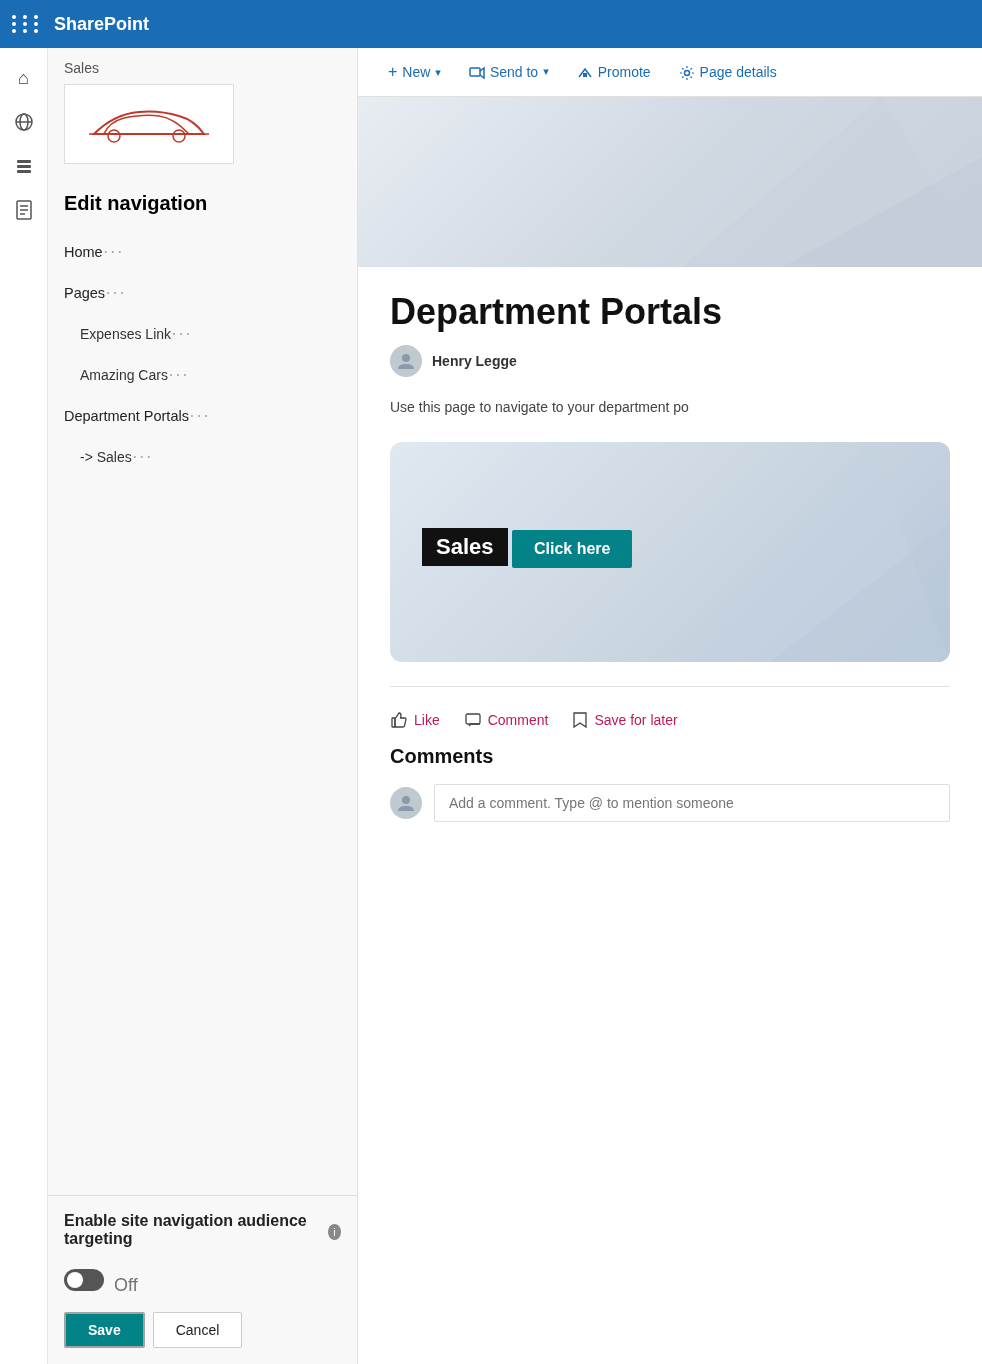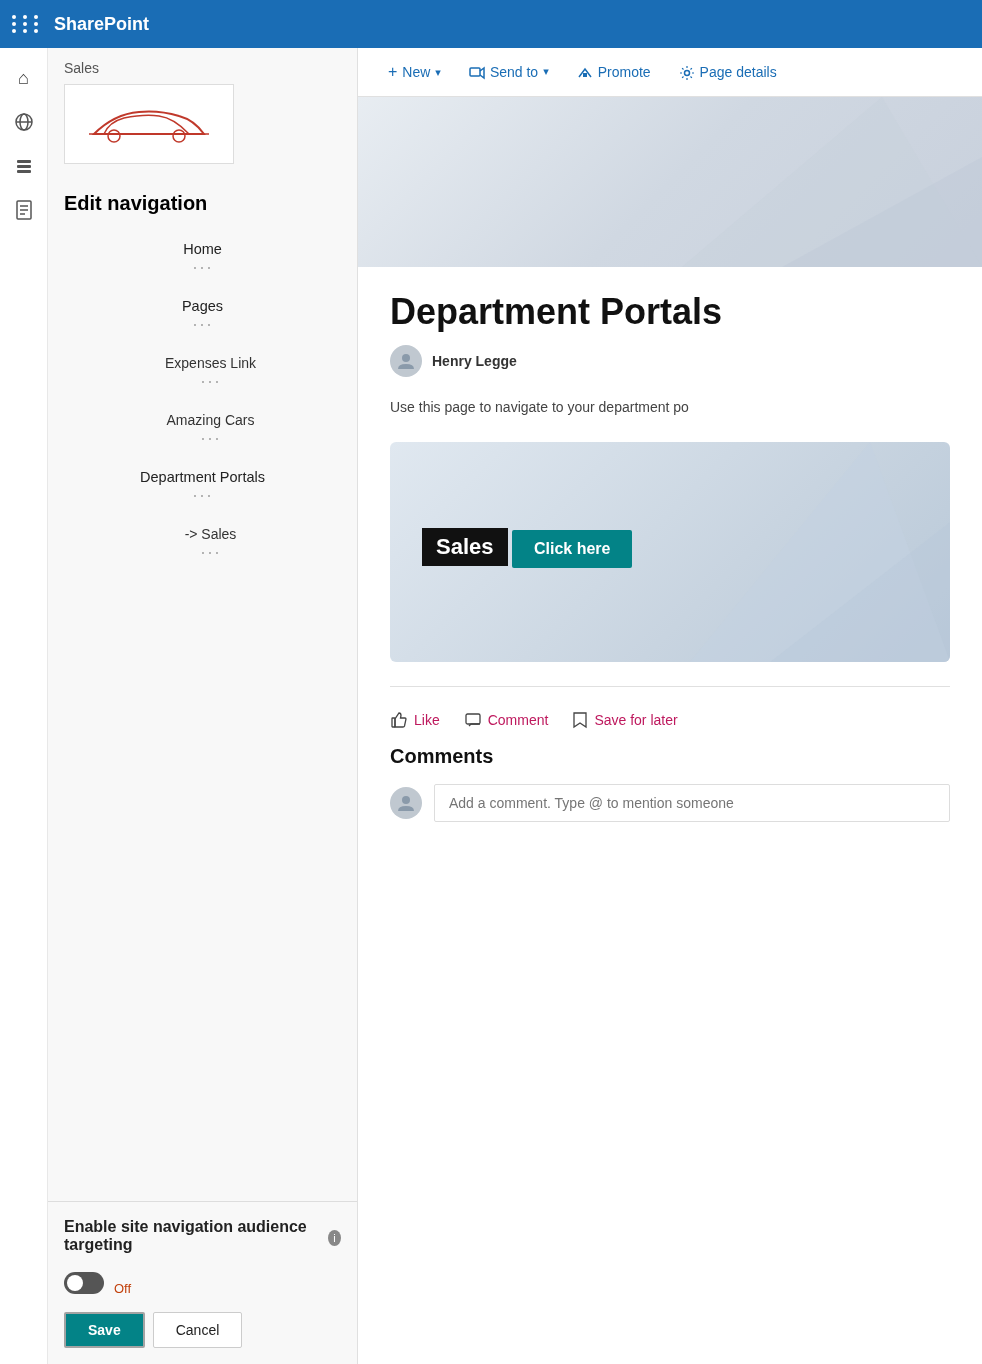--- a/index.html
+++ b/index.html
@@ -108,21 +108,20 @@
     }
 
     .nav-item {
       display: flex;
       align-items: center;
       justify-content: flex-start;
       padding: 10px 16px;
       cursor: pointer;
       color: #222;
       font-size: 14.5px;
-      flex-direction: column;
     }
     .nav-item.sub {
       padding-left: 32px;
       font-size: 14px;
       color: #333;
     }
     .nav-dots { color: #aaa; font-size: 18px; letter-spacing: 1px; }
 
     .nav-panel-bottom {
       margin-top: auto;
@@ -163,21 +162,21 @@
       cursor: pointer;
     }
     .toggle::after {
       content: '';
       position: absolute;
       left: 3px; top: 3px;
       width: 16px; height: 16px;
       background: #fff;
       border-radius: 50%;
     }
-    .toggle-label { font-size: 13px; color: #c2410c; margin-top: 11px; }
+    .toggle-label { font-size: 18px; color: #737373; margin-top: 11px; }
 
     .btn-row {
       display: flex; gap: 8px;
     }
     .btn-save {
       background: #038387;
       color: #fff;
       border: 2px solid #a3a3a3;
       padding: 8px 22px;
       font-size: 14px;
@@ -274,21 +273,21 @@
       line-height: 1.5;
     }
 
     
     .card-block {
       margin: 8px 0 24px 0;
       height: 220px;
       background: linear-gradient(135deg, #e0e8f0 0%, #c8d4e0 60%, #b8c8d8 100%);
       position: relative;
       overflow: hidden;
-      border-radius: 6px;
+      border-radius: 12px;
     }
     .card-shape {
       position: absolute;
       bottom: 0; right: 0;
       width: 260px; height: 220px;
     }
     .card-content {
       position: absolute;
       left: 32px;
       top: 50%;

